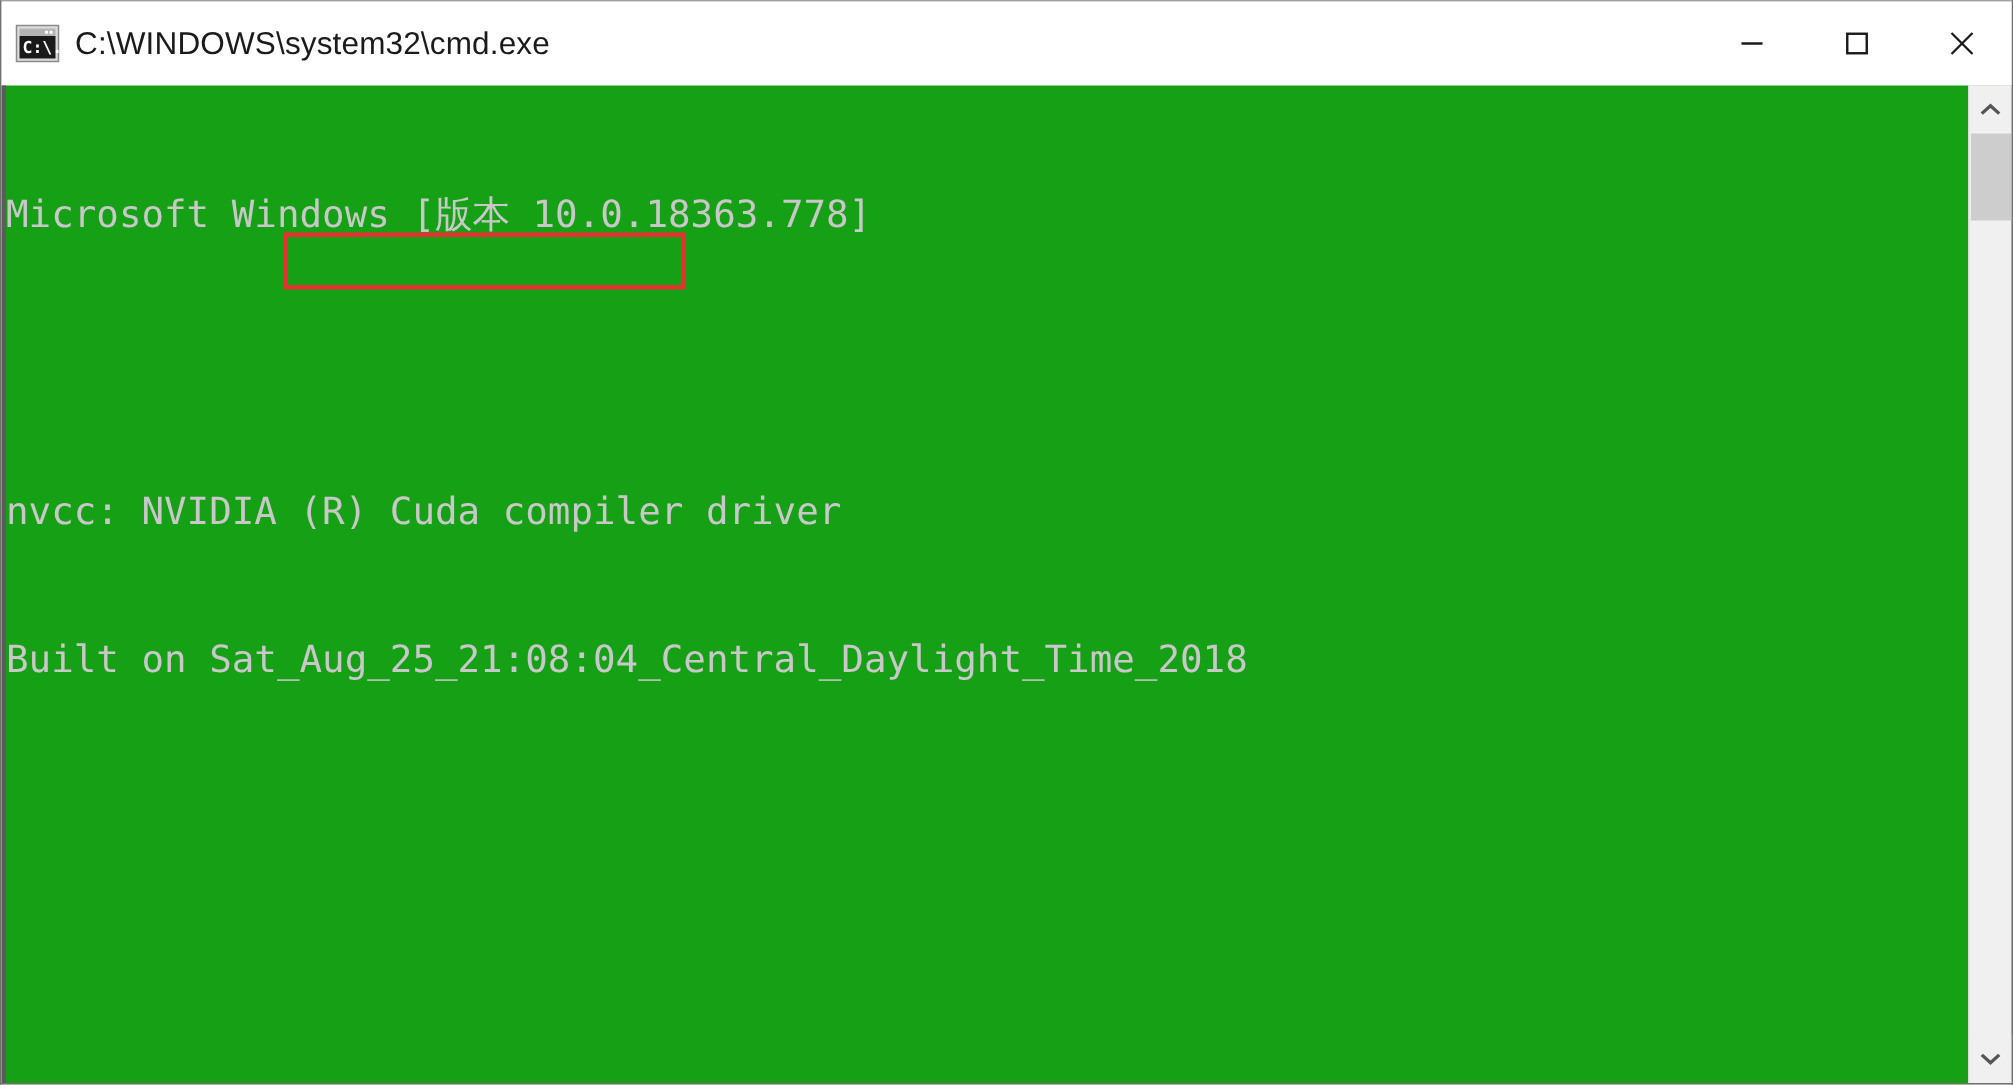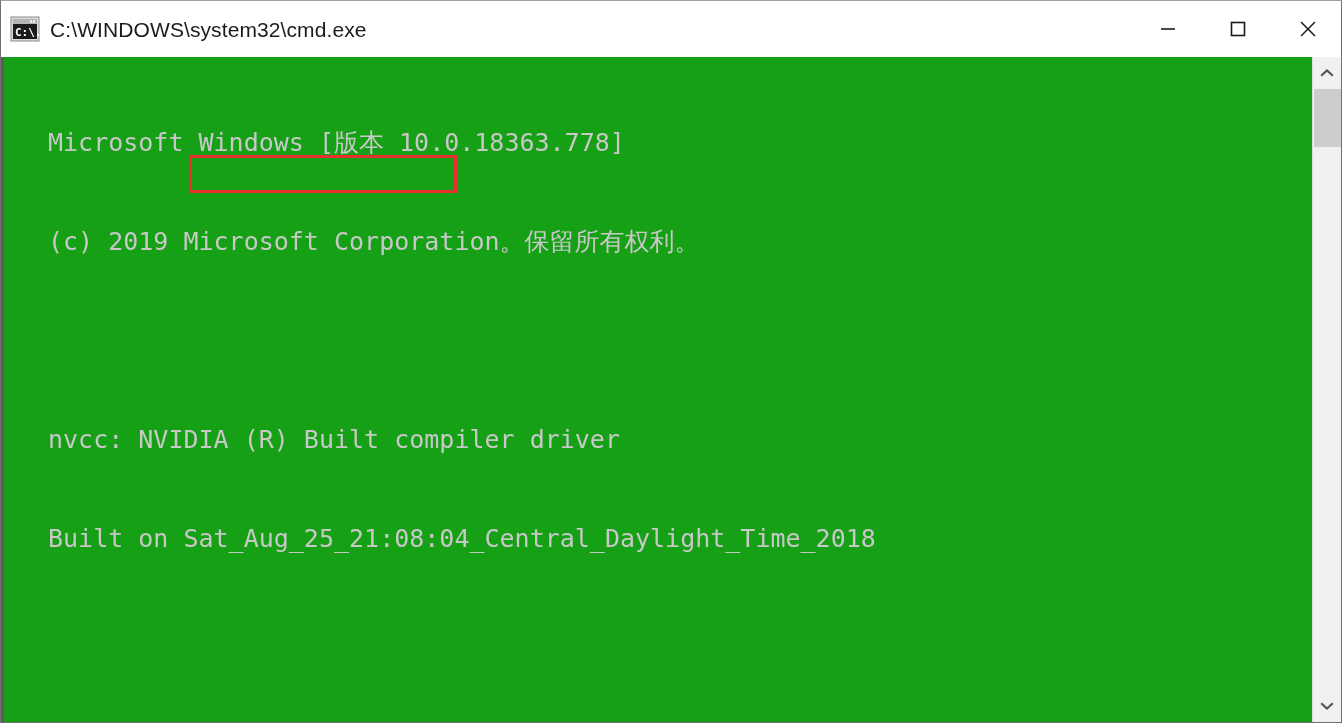--- a/index.html
+++ b/index.html
@@ -101,21 +101,20 @@
     line-height: 33px;
     color: #c8c8c8;
     white-space: pre;
     letter-spacing: 0px;
     padding-top: 3px;
   }
 
   .line {
     height: 33px;
     white-space: pre;
-    margin-left: 44px;
   }
 
   
   .highlight-box {
     position: absolute;
     left: 185px;
     top: 98px;
     width: 268px;
     height: 38px;
     border: 3px solid #e83030;
@@ -198,23 +197,22 @@
           <line x1="5" y1="5" x2="19" y2="19" stroke="#1a1a1a" stroke-width="1.5"></line>
           <line x1="19" y1="5" x2="5" y2="19" stroke="#1a1a1a" stroke-width="1.5"></line>
         </svg>
       </button>
     </div>
   </div>
 
   <div class="console">
     <div class="console-text">
       <div class="line">Microsoft Windows [版本 10.0.18363.778]</div>
-      <div class="line">(c) 2019 Microsoft Corporation。保留所有权利。</div>
       <div class="line"></div>
-      <div class="line">nvcc: NVIDIA (R) Built compiler driver</div>
+      <div class="line">nvcc: NVIDIA (R) Cuda compiler driver</div>
       <div class="line">Built on Sat_Aug_25_21:08:04_Central_Daylight_Time_2018</div>
       
       
       
     </div>
 
     <div class="highlight-box"></div>
   </div>
 
   <div class="scrollbar">

